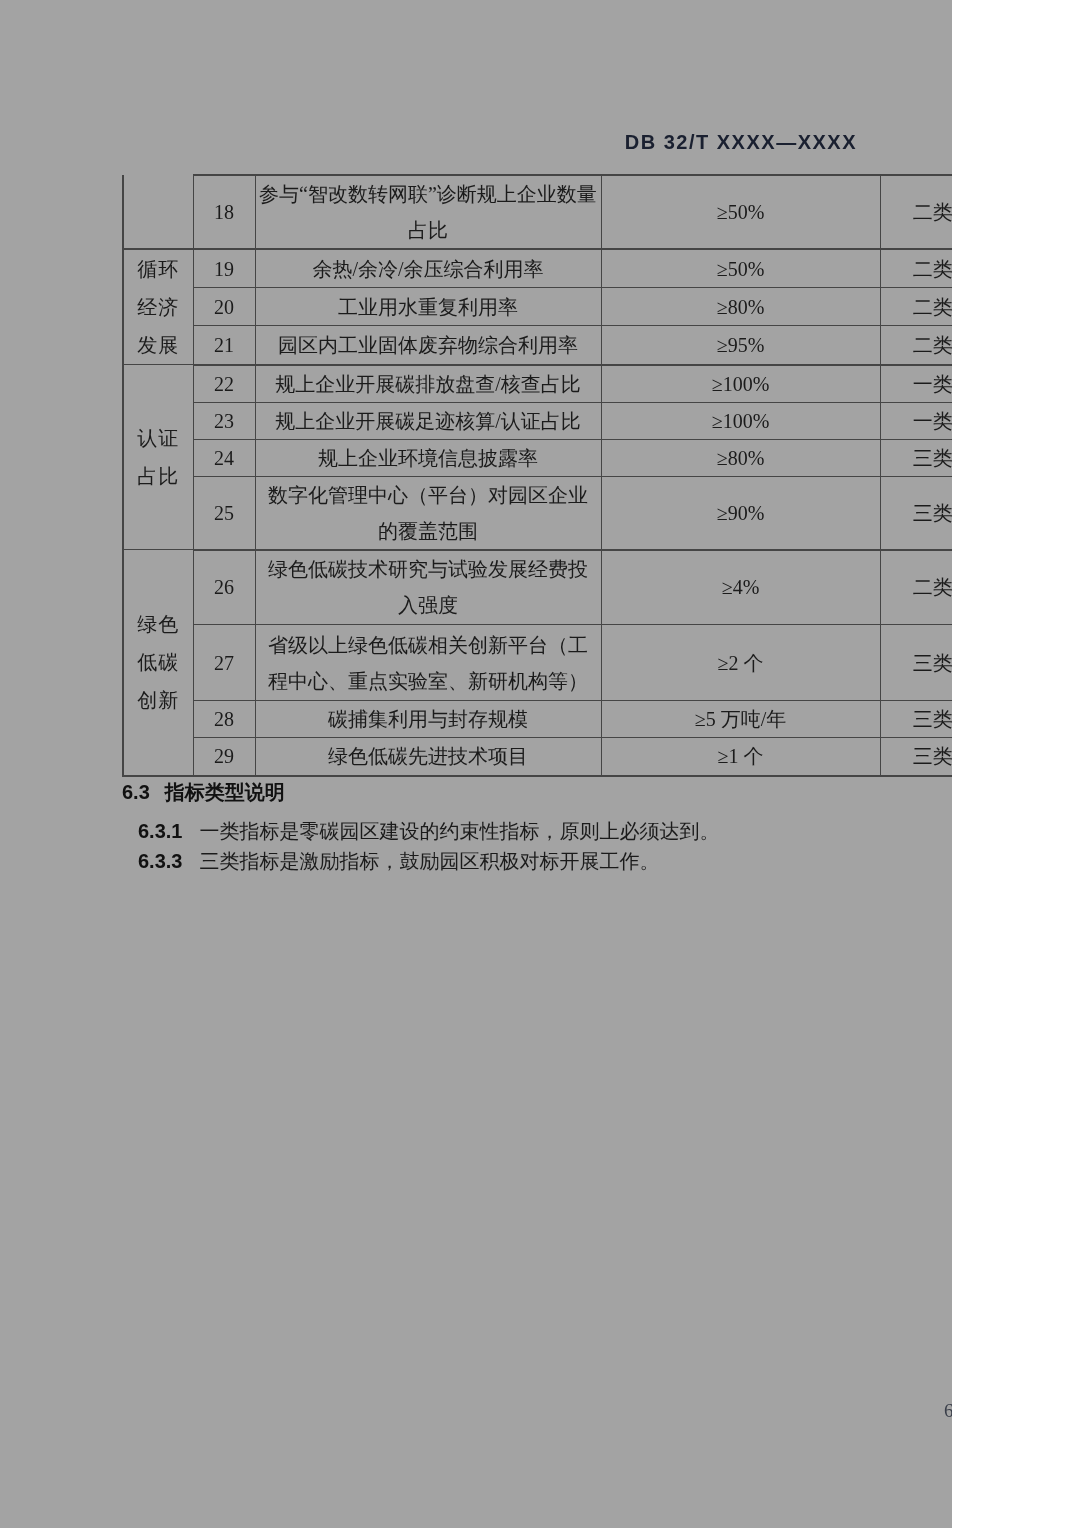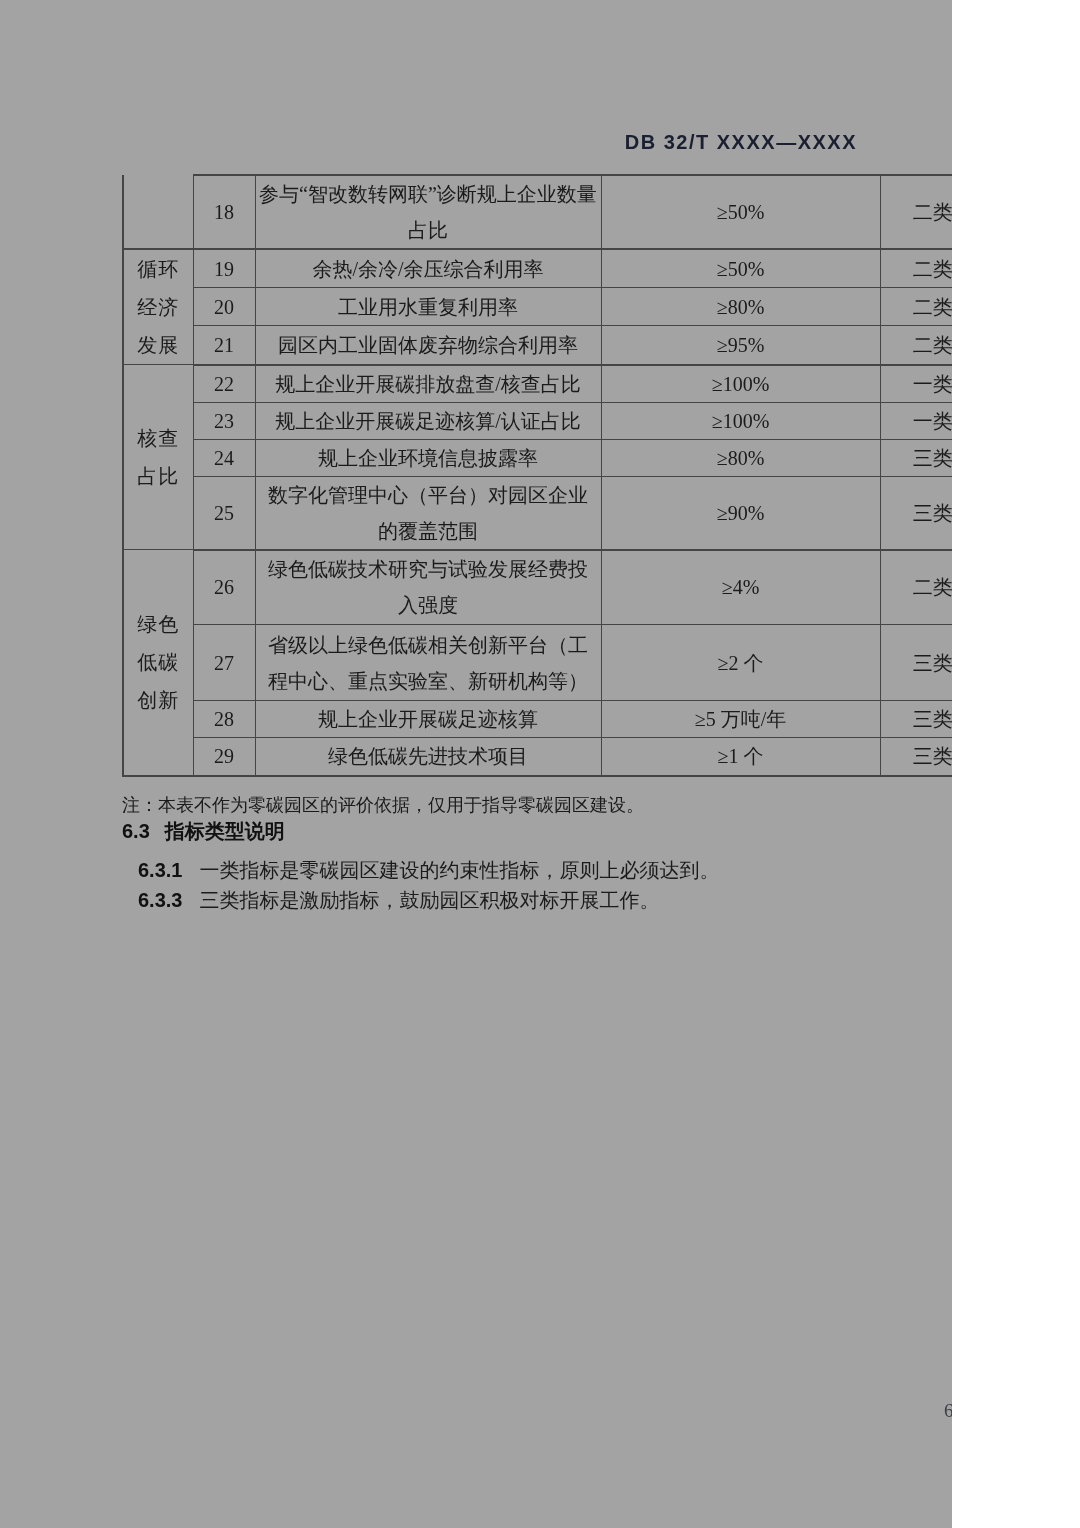--- a/index.html
+++ b/index.html
@@ -138,21 +138,21 @@
           <td>≥80%</td>
           <td>二类</td>
         </tr>
         <tr class="group-end h37">
           <td>21</td>
           <td>园区内工业固体废弃物综合利用率</td>
           <td>≥95%</td>
           <td>二类</td>
         </tr>
         <tr class="h37">
-          <td class="cat-cell" rowspan="4"><span class="cat-label">核查占比</span></td>
+          <td class="cat-cell" rowspan="4"><span class="cat-label">认证占比</span></td>
           <td>22</td>
           <td>规上企业开展碳排放盘查/核查占比</td>
           <td>≥100%</td>
           <td>一类</td>
         </tr>
         <tr class="h37">
           <td>23</td>
           <td>规上企业开展碳足迹核算/认证占比</td>
           <td>≥100%</td>
           <td>一类</td>
@@ -177,34 +177,33 @@
           <td>二类</td>
         </tr>
         <tr class="h76">
           <td>27</td>
           <td>省级以上绿色低碳相关创新平台（工程中心、重点实验室、新研机构等）</td>
           <td>≥2 个</td>
           <td>三类</td>
         </tr>
         <tr class="h36">
           <td>28</td>
-          <td>规上企业开展碳足迹核算</td>
+          <td>碳捕集利用与封存规模</td>
           <td>≥5 万吨/年</td>
           <td>三类</td>
         </tr>
         <tr class="group-end h38">
           <td>29</td>
           <td>绿色低碳先进技术项目</td>
           <td>≥1 个</td>
           <td>三类</td>
         </tr>
       </tbody>
     </table>
 
-    <div class="table-note">注：本表不作为零碳园区的评价依据，仅用于指导零碳园区建设。</div>
 
     <div class="section-heading">
       <span class="sec-no">6.3</span><span>指标类型说明</span>
     </div>
 
     <div class="clauses">
       <p class="clause">
         <span class="cnum">6.3.1</span><span>一类指标是零碳园区建设的约束性指标，原则上必须达到。</span>
       </p>
       <p class="clause">

